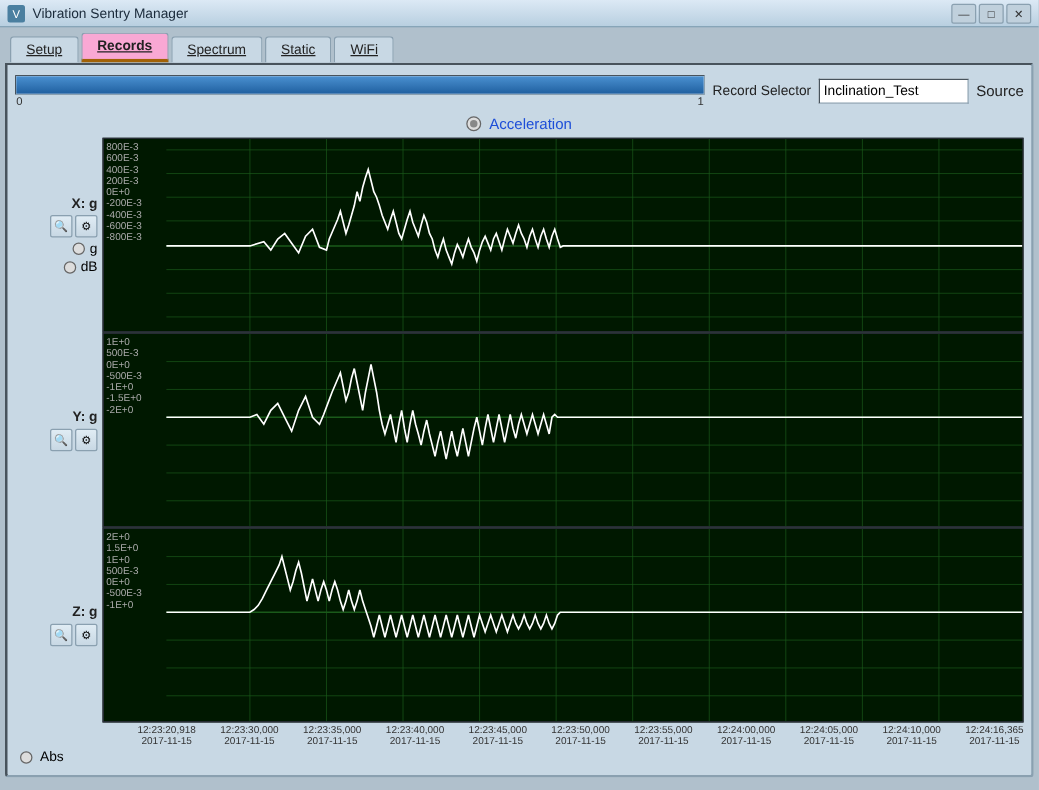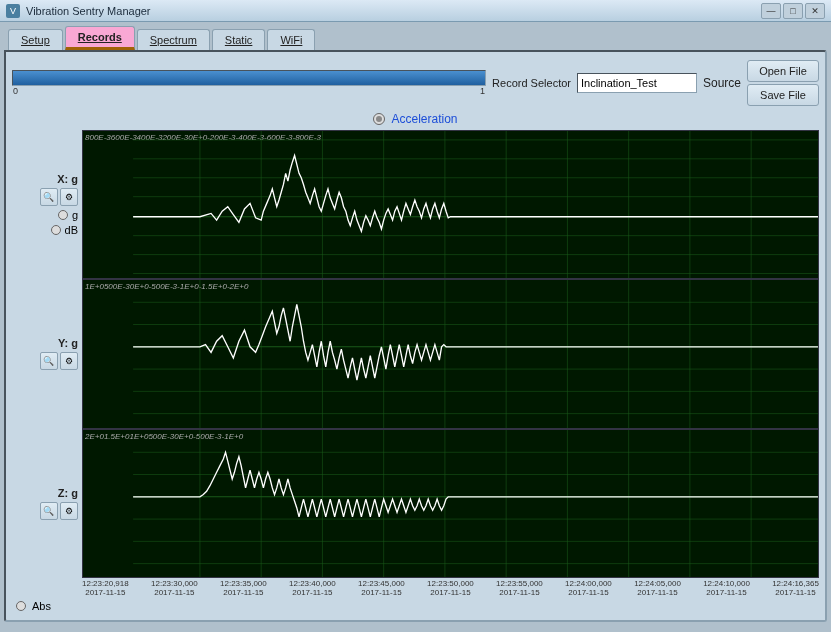--- a/index.html
+++ b/index.html
@@ -233,40 +233,40 @@
     .chart-canvas {
       position: absolute;
       inset: 0;
     }
     .y-axis-labels {
       position: absolute;
       left: 2px;
       top: 0;
       bottom: 0;
       display: flex;
-      flex-direction: row;
+      flex-direction: column;
       justify-content: flex-start;
       font-size: 8px;
       color: #aaa;
       pointer-events: none;
       padding: 2px 0;
-      font-style: italic;
     }
     .x-axis-row {
       display: flex;
       padding-left: 70px;
       padding-right: 0;
     }
     .x-labels {
       flex: 1;
       display: flex;
       justify-content: space-between;
       font-size: 8px;
       color: #333;
       padding: 1px 0;
+      margin-left: 28px;
     }
     .x-label-item {
       display: flex;
       flex-direction: column;
       align-items: center;
     }
   </style>
 </head>
 <body>
 
@@ -298,24 +298,20 @@
           <div class="slider-fill"></div>
         </div>
         <div class="slider-labels">
           <span>0</span>
           <span>1</span>
         </div>
       </div>
       <span class="record-selector-label">Record Selector</span>
       <input class="record-input" type="text" value="Inclination_Test" style="">
       <span class="source-label">Source</span>
-      <div class="btn-group">
-        <button class="btn">Open File</button>
-        <button class="btn">Save File</button>
-      </div>
     </div>
 
     <div class="acceleration-header">
       <div class="radio-circle"></div>
       <span>Acceleration</span>
     </div>
 
     <div class="charts-container">
 
       <div class="chart-section">

